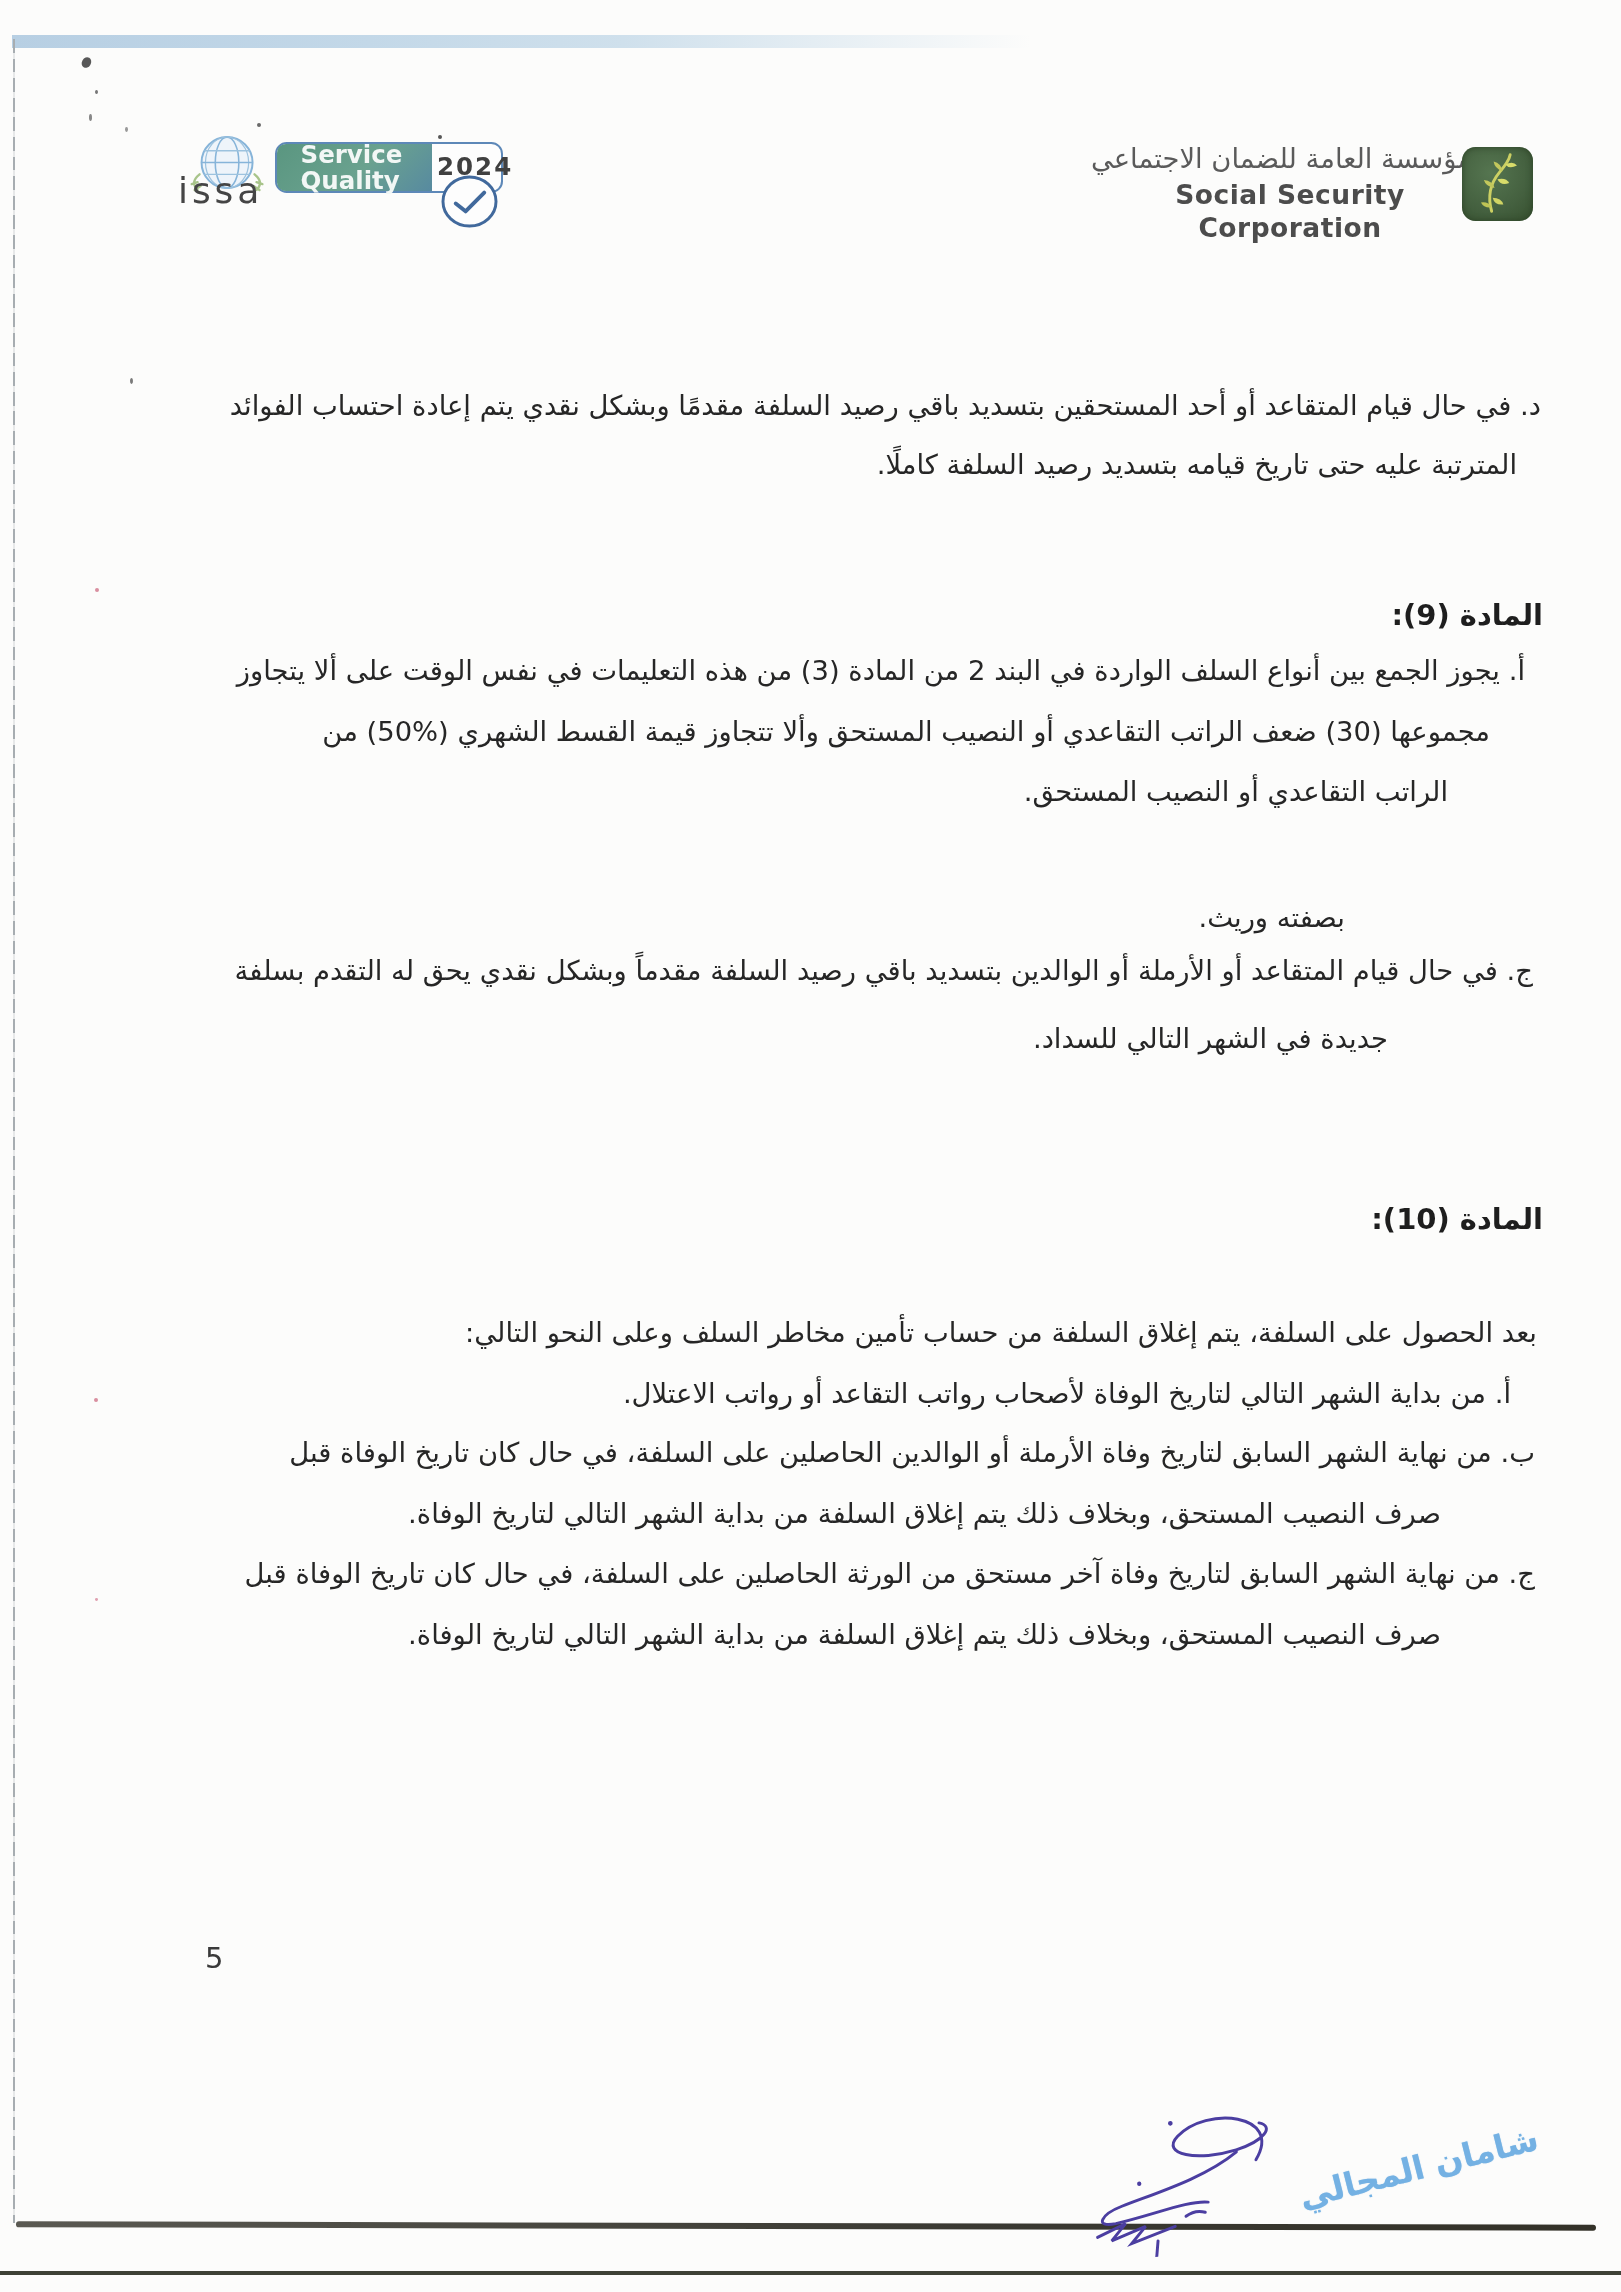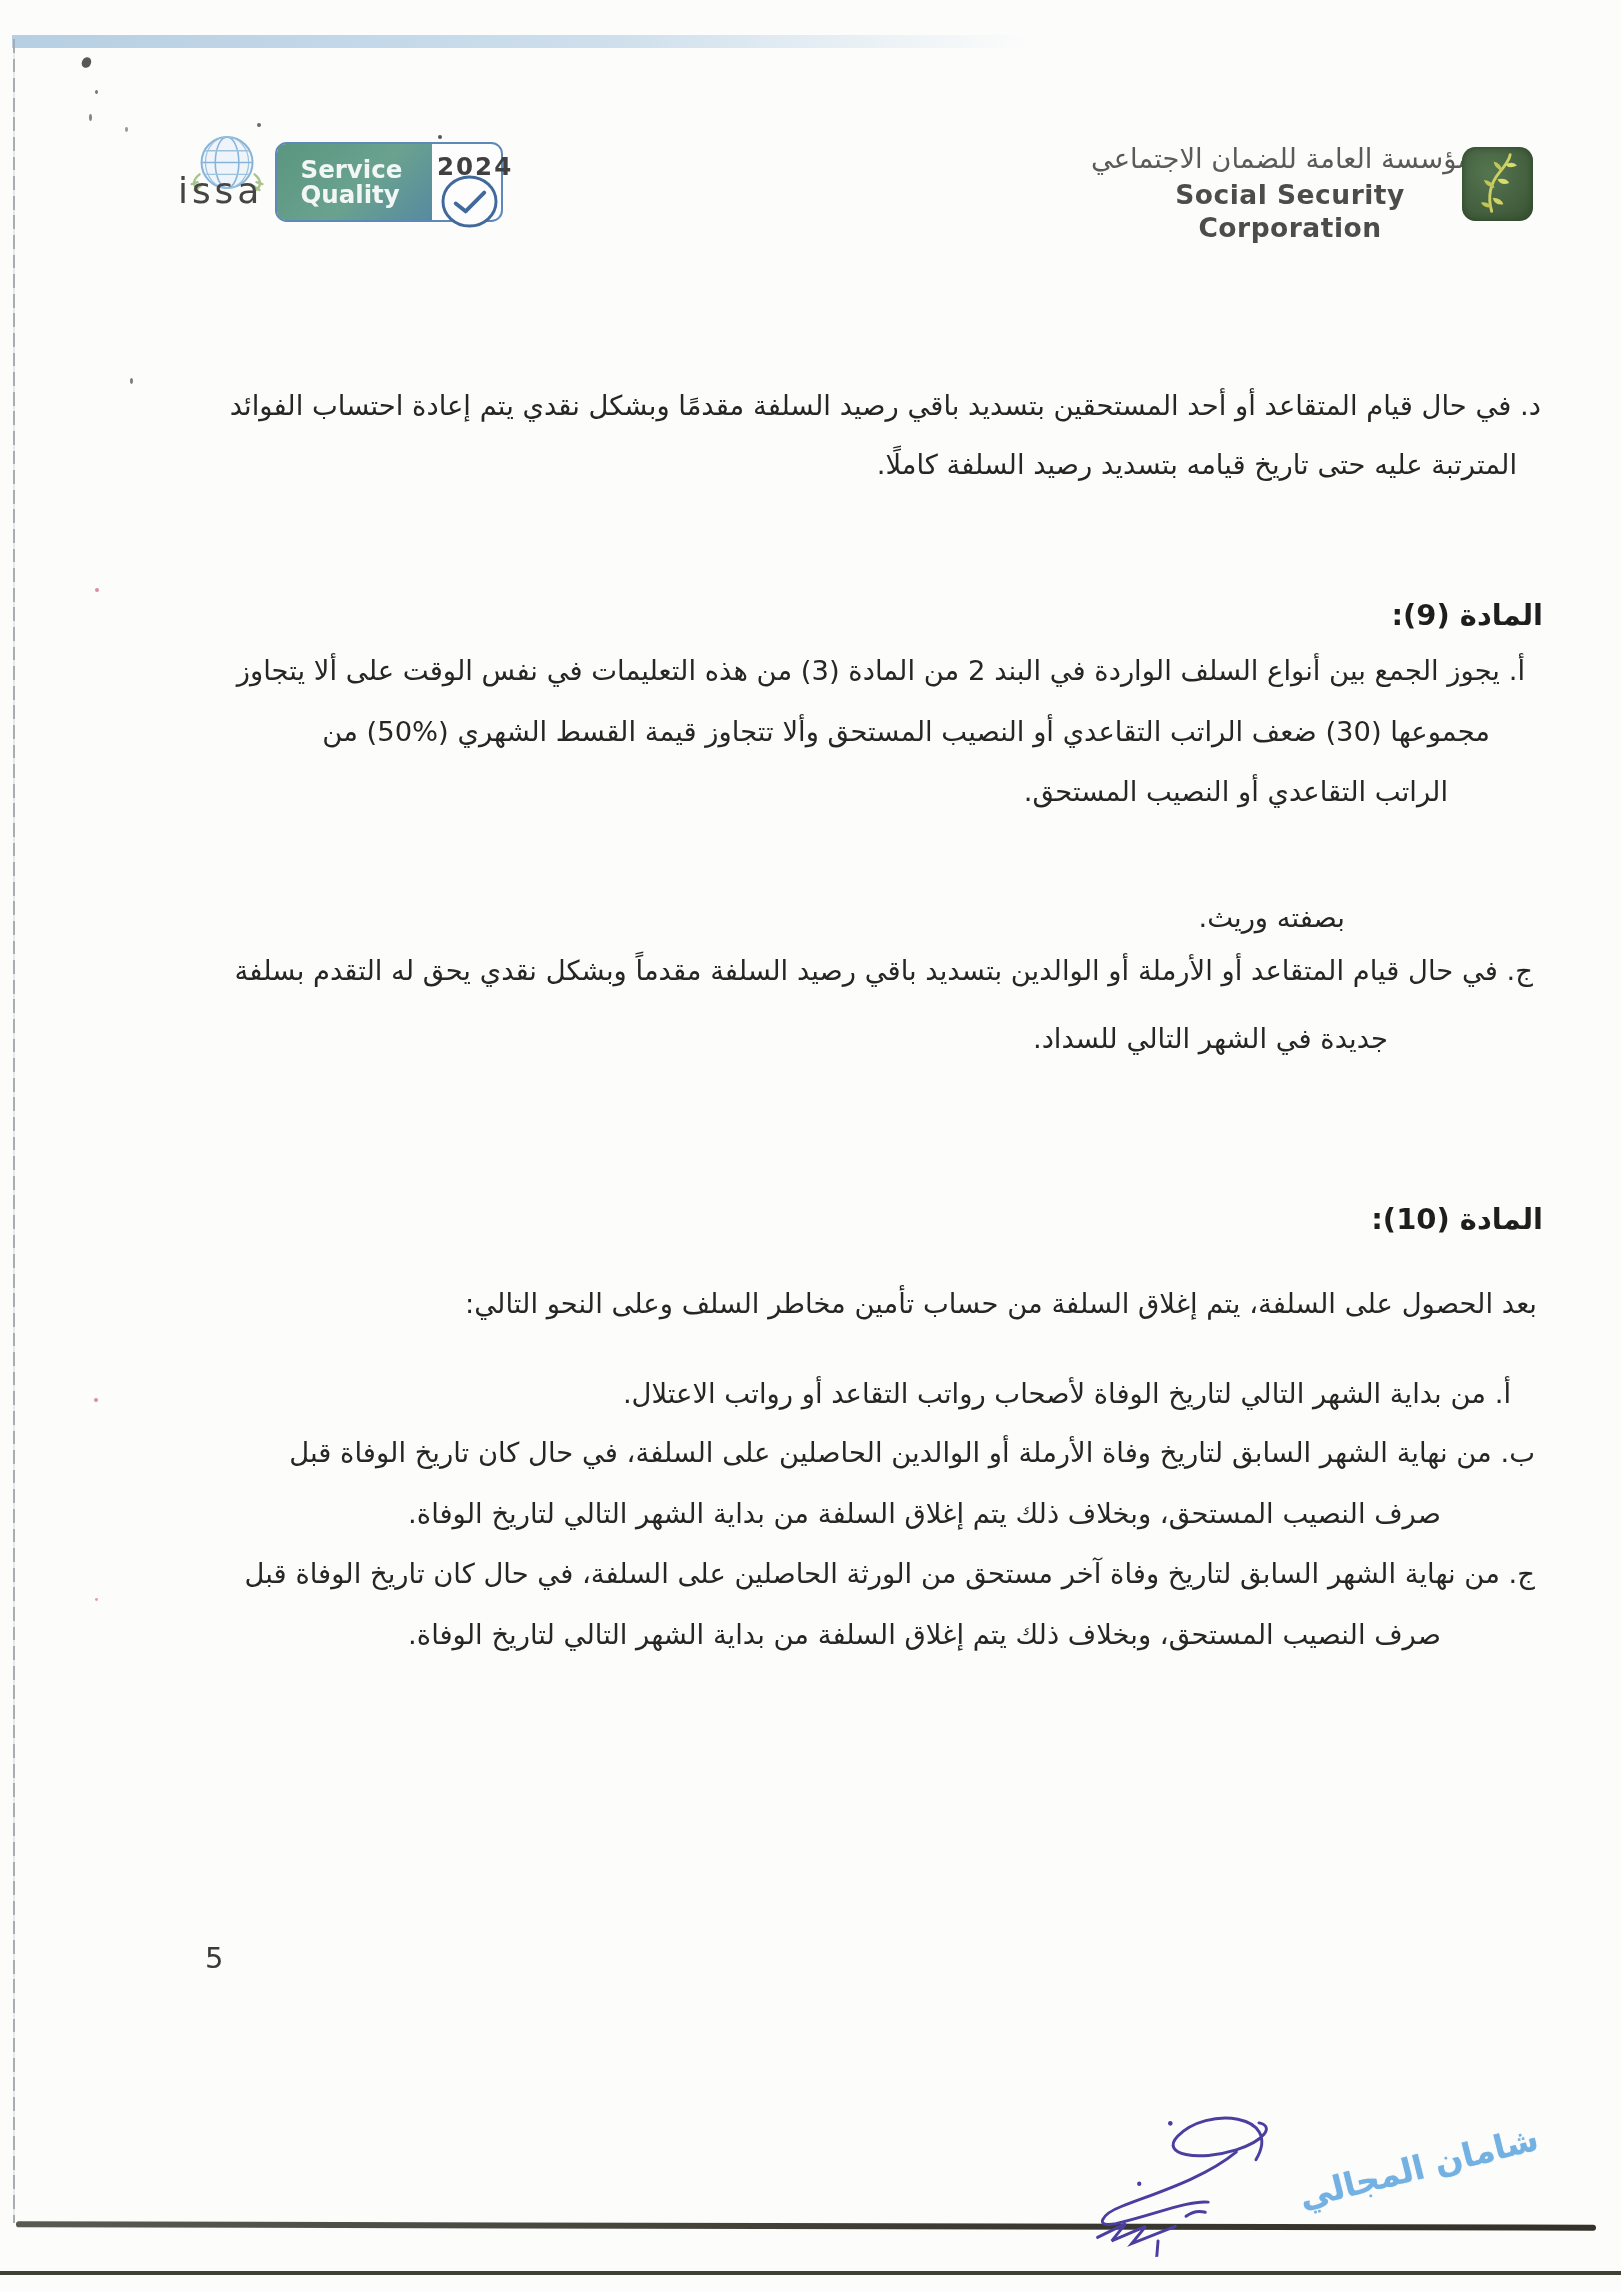--- a/index.html
+++ b/index.html
@@ -14,21 +14,21 @@
   .left-line{position:absolute;left:12.7px;top:39px;width:2px;height:2184px;
     background:repeating-linear-gradient(to bottom,#a7adb1 0 13.7px,rgba(167,173,177,.25) 13.7px 19.6px);}
   .bottom-line-1{position:absolute;left:15.7px;top:2223px;width:1580px;height:5.9px;border-radius:2.9px;
     background:linear-gradient(to right,#5a5952,#3a3932 60%,#333128);transform:rotate(.12deg);}
   .bottom-line-2{position:absolute;left:0;top:2271px;width:1621px;height:3.9px;background:#3e4136;}
   .speck{position:absolute;border-radius:50%;}
   
   .issa-block{position:absolute;left:176px;top:135px;width:108px;height:84px;}
   .issa-word{position:absolute;left:2px;top:35px;font-size:36px;letter-spacing:3.9px;color:#454545;
     font-family:"DejaVu Sans",sans-serif;}
-  .sq-badge{position:absolute;left:275px;top:142px;width:228px;height:80px;border:2px solid #5d88b8;
+  .sq-badge{position:absolute;left:275px;top:142px;width:228px;height:51px;border:2px solid #5d88b8;
     border-radius:11.8px;background:#fdfdfd;box-sizing:border-box;}
   .sq-left{position:absolute;left:0;top:0;width:155px;height:100%;border-radius:8.8px 0 0 8.8px;
     background:linear-gradient(135deg,#5a9680,#6aa28f 55%,#578aa0);
     color:#f2f7f5;font-weight:bold;font-size:24.5px;line-height:25.5px;
     display:flex;flex-direction:column;justify-content:center;padding-left:23.5px;box-sizing:border-box;
     font-family:"DejaVu Sans",sans-serif;}
   .sq-year{position:absolute;left:160px;top:7.8px;width:65px;text-align:center;font-size:24.5px;
     font-weight:bold;letter-spacing:2px;color:#404040;}
   .sq-check{position:absolute;left:162px;top:31px;}
   .org-block{position:absolute;right:123px;top:139px;width:416px;text-align:center;direction:rtl;}
@@ -117,21 +117,21 @@
 
   <div class="bline heading" style="top:598px;right:78px;">المادة (9):</div>
   <div class="bline" style="top:655px;right:96px;">أ.  يجوز الجمع بين أنواع السلف الواردة في البند 2 من المادة (3) من هذه التعليمات في نفس الوقت على ألا يتجاوز</div>
   <div class="bline" style="top:716px;right:131px;">مجموعها (30) ضعف الراتب التقاعدي أو النصيب المستحق وألا تتجاوز قيمة القسط الشهري (%50) من</div>
   <div class="bline" style="top:776px;right:173px;">الراتب التقاعدي أو النصيب المستحق.</div>
   <div class="bline" style="top:902px;right:276px;text-align:right;">بصفته وريث.</div>
   <div class="bline" style="top:955px;right:88px;">ج. في حال قيام المتقاعد أو الأرملة أو الوالدين بتسديد باقي رصيد السلفة مقدماً وبشكل نقدي يحق له التقدم بسلفة</div>
   <div class="bline" style="top:1023px;right:233px;">جديدة في الشهر التالي للسداد.</div>
 
   <div class="bline heading" style="top:1202px;right:78px;">المادة (10):</div>
-  <div class="bline" style="top:1288px;right:84px;">بعد الحصول على السلفة، يتم إغلاق السلفة من حساب تأمين مخاطر السلف وعلى النحو التالي:</div>
+  <div class="bline" style="top:1317px;right:84px;">بعد الحصول على السلفة، يتم إغلاق السلفة من حساب تأمين مخاطر السلف وعلى النحو التالي:</div>
   <div class="bline" style="top:1378px;right:110px;">أ.  من بداية الشهر التالي لتاريخ الوفاة لأصحاب رواتب التقاعد أو رواتب الاعتلال.</div>
   <div class="bline" style="top:1437px;right:86px;text-align:right;">ب. من نهاية الشهر السابق لتاريخ وفاة الأرملة أو الوالدين الحاصلين على السلفة، في حال كان تاريخ الوفاة قبل</div>
   <div class="bline" style="top:1498px;right:180px;">صرف النصيب المستحق، وبخلاف ذلك يتم إغلاق السلفة من بداية الشهر التالي لتاريخ الوفاة.</div>
   <div class="bline" style="top:1558px;right:86px;">ج. من نهاية الشهر السابق لتاريخ وفاة آخر مستحق من الورثة الحاصلين على السلفة، في حال كان تاريخ الوفاة قبل</div>
   <div class="bline" style="top:1619px;right:180px;">صرف النصيب المستحق، وبخلاف ذلك يتم إغلاق السلفة من بداية الشهر التالي لتاريخ الوفاة.</div>
 
   <div class="page-num">5</div>
 
   <div class="sig-scribble">
     <svg width="245" height="147" viewBox="0 0 250 150">

